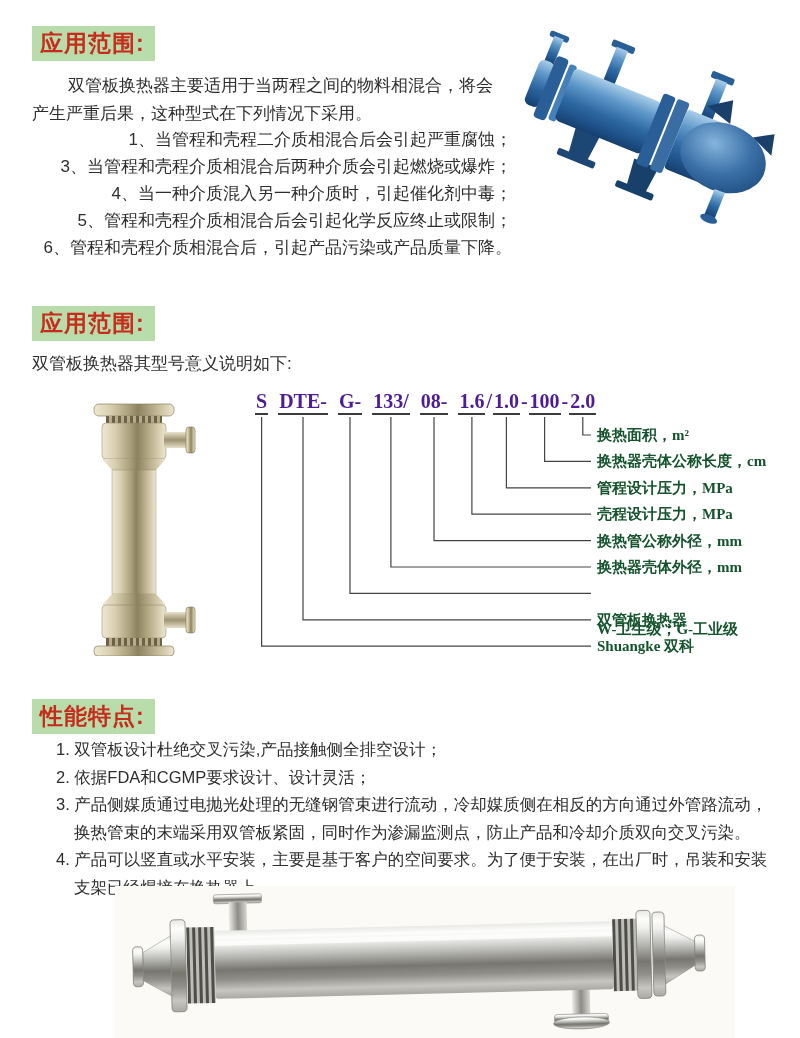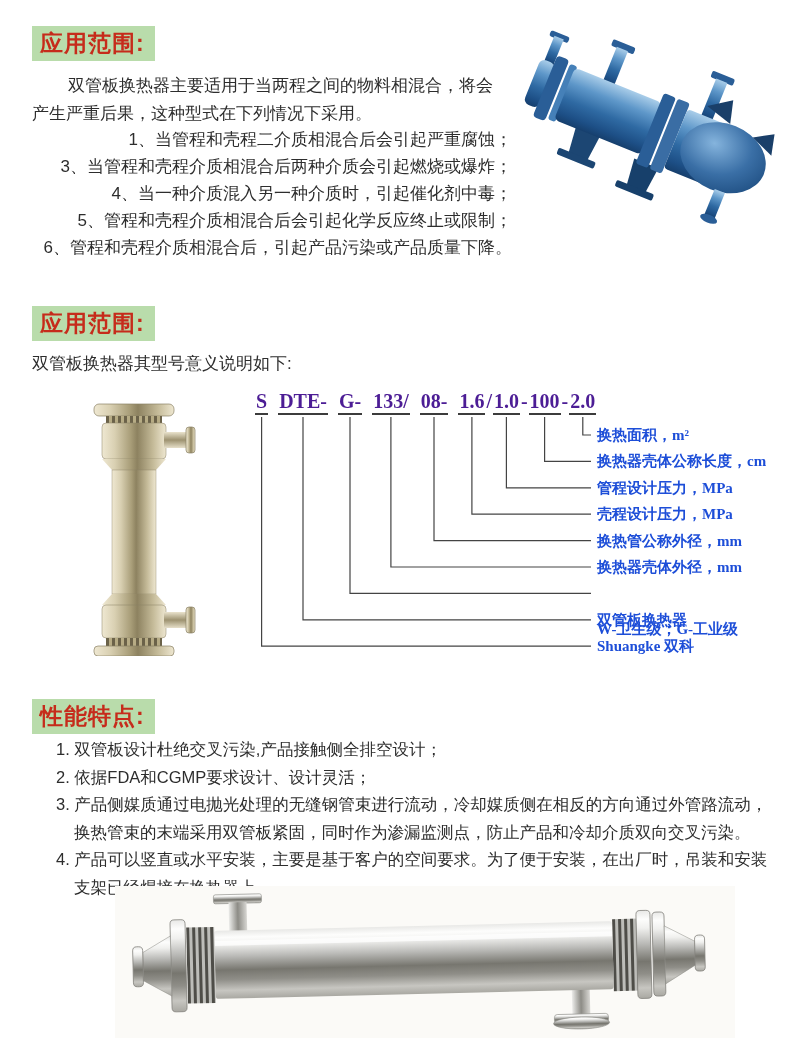--- a/index.html
+++ b/index.html
@@ -22,21 +22,21 @@
 
   
   #diagram{position:absolute;left:255px;top:390px;width:545px;height:285px;}
   #code-line{position:absolute;left:0;top:0;font-family:"Liberation Serif",serif;
              font-weight:bold;font-size:20px;color:#4c1d95;white-space:nowrap;}
   #code-line .seg{border-bottom:2px solid #3c3c3c;padding:0 1px 1px 1px;}
   #code-line .sep{padding:0 1px;}
   #code-line .sp{display:inline-block;width:8px;}
   #diagram-lines{position:absolute;left:0;top:0;width:545px;height:285px;}
   .dlabel{position:absolute;left:342px;transform:translateY(-50%);white-space:nowrap;
-          font-family:"Liberation Serif",serif;font-weight:bold;font-size:15px;color:#1d4ed8;}
+          font-family:"Liberation Serif",serif;font-weight:bold;font-size:15px;color:#14532d;}
 
   
   .feat-list{position:absolute;left:56px;top:736px;width:740px;font-size:16.5px;}
   .feat-list .fl{line-height:27.5px;white-space:nowrap;}
   .feat-list .cont{padding-left:18px;}
 
   
   .photo{position:absolute;}
   #photo-blue{left:497px;top:15px;width:300px;height:240px;}
   #photo-vertical{left:64px;top:396px;width:150px;height:260px;}

